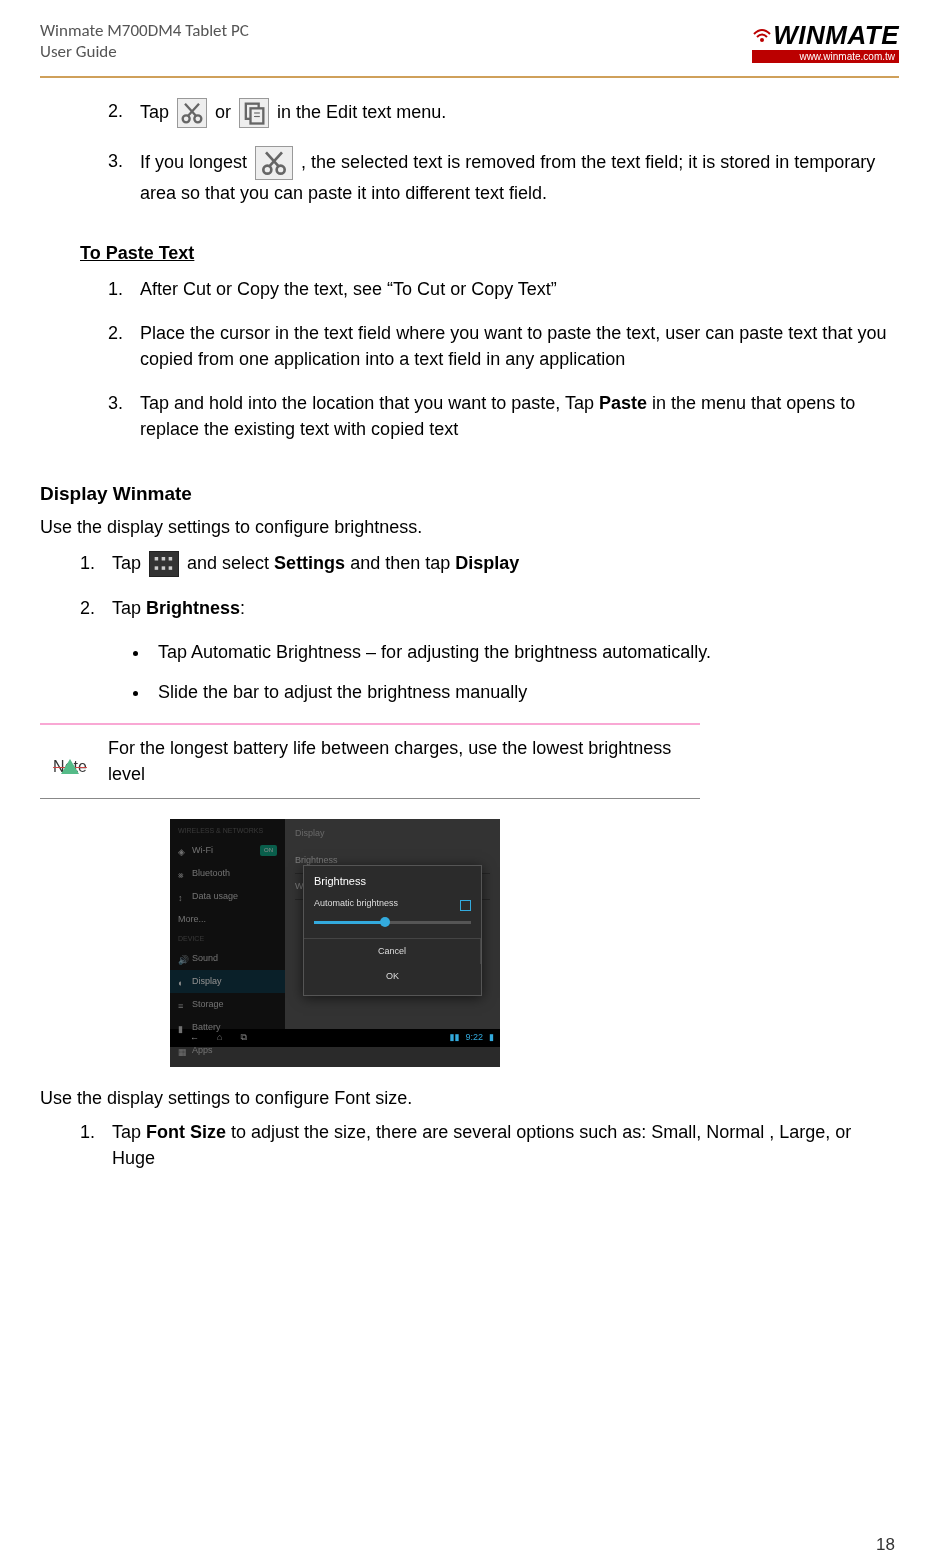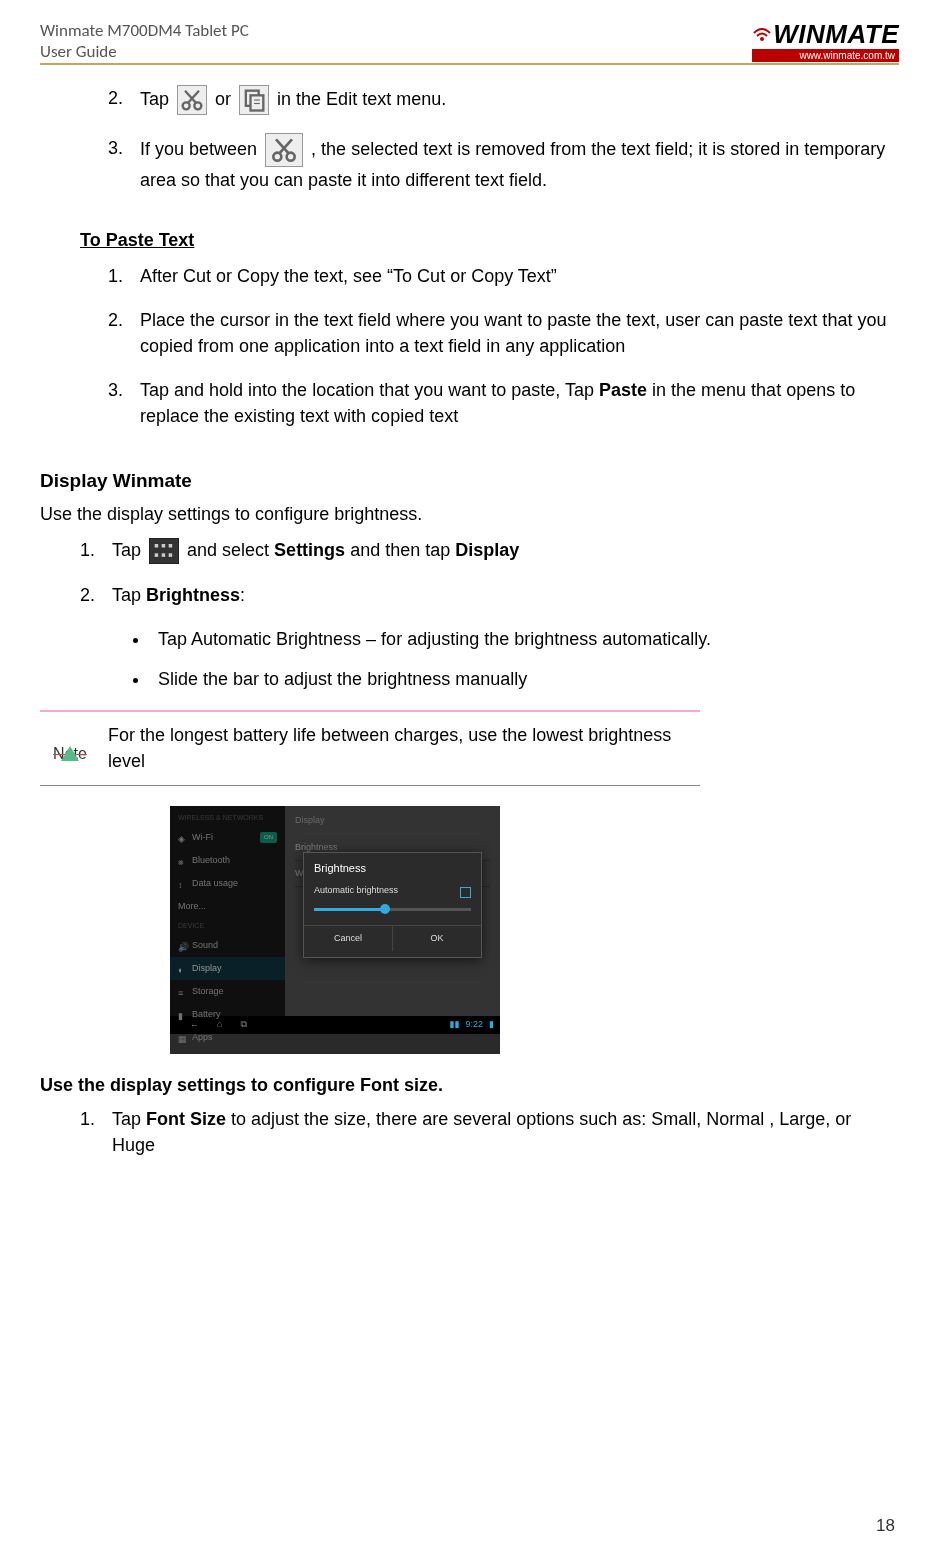--- a/index.html
+++ b/index.html
@@ -10,23 +10,23 @@
     color: #000;
     width: 939px;
   }
   .page {
     padding: 20px 40px 40px 40px;
     box-sizing: border-box;
   }
   .header {
     display: flex;
     justify-content: space-between;
-    align-items: center;
+    align-items: flex-end;
     border-bottom: 2px solid #cfa05a;
-    padding-bottom: 0;
+    padding-bottom: 13px;
   }
   .header-left {
     font-family: "Segoe UI", "Calibri", sans-serif;
     color: #555;
     font-size: 17px;
     line-height: 1.25;
   }
   .logo-box {
     text-align: right;
   }
@@ -86,21 +86,20 @@
   h2.major {
     font-size: 19px;
     font-weight: bold;
     margin: 38px 0 6px -60px;
   }
   p.flush {
     margin: 6px 0 10px -60px;
   }
   p.flush2 {
     margin: 12px 0 8px -60px;
-    font-weight: bold;
   }
   .bold { font-weight: bold; }
   .icon-box {
     display: inline-block;
     vertical-align: middle;
     width: 30px;
     height: 30px;
     border: 1px solid #999;
     background: #eee;
     position: relative;
@@ -220,31 +219,31 @@
     box-shadow: 0 2px 12px rgba(0,0,0,.6);
   }
   .ss-modal h4 { margin: 0 0 8px 0; color: #fff; font-size: 11px; font-weight: normal; }
   .ss-chk { color: #ddd; font-size: 9px; margin-bottom: 10px; display: flex; align-items: flex-end; gap: 20px; }
   .ss-chk .box { width: 9px; height: 9px; border: 1px solid #3ad; background: transparent; }
   .ss-slider {
     height: 3px; background: #555; position: relative; margin: 4px 0 14px 0;
   }
   .ss-slider .fill { position: absolute; left: 0; top: 0; bottom: 0; width: 45%; background: #3ad; }
   .ss-slider .knob { position: absolute; left: 45%; top: -4px; width: 10px; height: 10px; background: #3ad; border-radius: 50%; transform: translateX(-50%); }
-  .ss-btns { display: flex; border-top: 1px solid #444; margin: 0 -10px; }
+  .ss-btns { display: flex; border-top: 1px solid #444; margin: 0 -10px; flex-direction: column; }
   .ss-btns div { flex: 1; text-align: center; color: #ddd; font-size: 9px; padding: 6px 0; }
   .ss-btns div:first-child { border-right: 1px solid #444; }
   .ss-bar {
     height: 18px; background: #000; color: #3ad; font-size: 9px;
     display: flex; justify-content: flex-end; align-items: center; padding: 0 6px; gap: 6px;
   }
   .ss-bar .nav { margin-right: auto; color: #888; display: flex; gap: 18px; padding-left: 14px; }
   .page-num {
     position: absolute;
-    bottom: 27px;
+    bottom: 8px;
     right: 44px;
     font-size: 17px;
     color: #333;
   }
 </style>
 </head>
 <body>
 
 <div class="page">
   <div class="header">
@@ -282,21 +281,21 @@
           <svg viewBox="0 0 24 24">
               <rect x="5" y="4" width="11" height="13" fill="none" stroke="#666" stroke-width="2"></rect>
               <rect x="9" y="8" width="11" height="13" fill="#eee" stroke="#666" stroke-width="2"></rect>
               <line x1="12" y1="12" x2="17" y2="12" stroke="#666"></line>
               <line x1="12" y1="15" x2="17" y2="15" stroke="#666"></line>
             </svg>
         </span>
         <span>in the Edit text menu.</span>
       </li>
       <li>
-        <span>If you between </span>
+        <span>If you longest </span>
         <span class="icon-box icon-cut" style="width:38px;height:34px">
           <svg viewBox="0 0 24 24">
               <circle cx="7" cy="17" r="3" fill="none" stroke="#666" stroke-width="2"></circle>
               <circle cx="17" cy="17" r="3" fill="none" stroke="#666" stroke-width="2"></circle>
               <path d="M8.5 14.5 L18 4 M15.5 14.5 L6 4" stroke="#666" stroke-width="2"></path>
             </svg>
         </span>
         <span>, the selected text is removed from the text field; it is stored in temporary area so that you can paste it into different text field.</span>
       </li>
     </ol>

